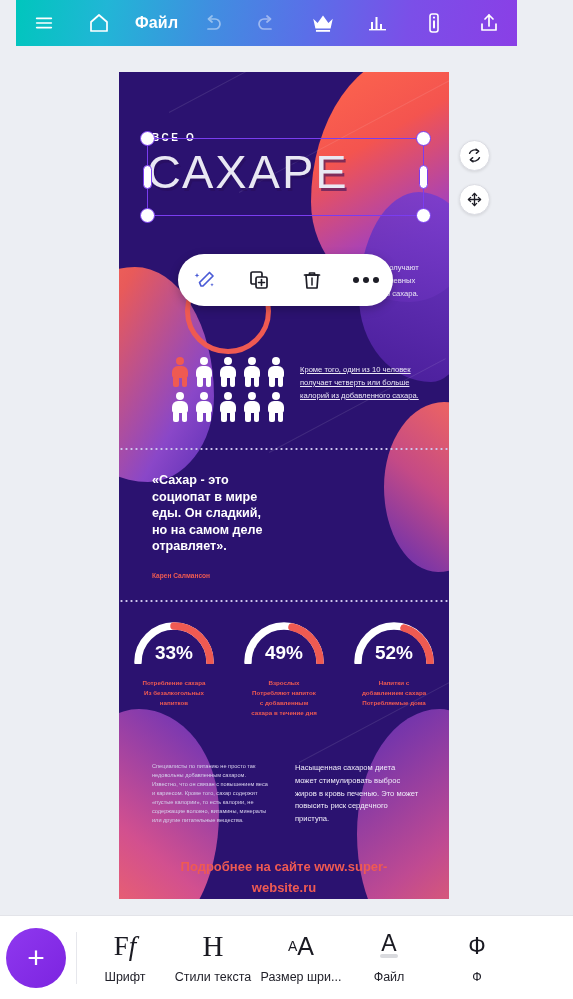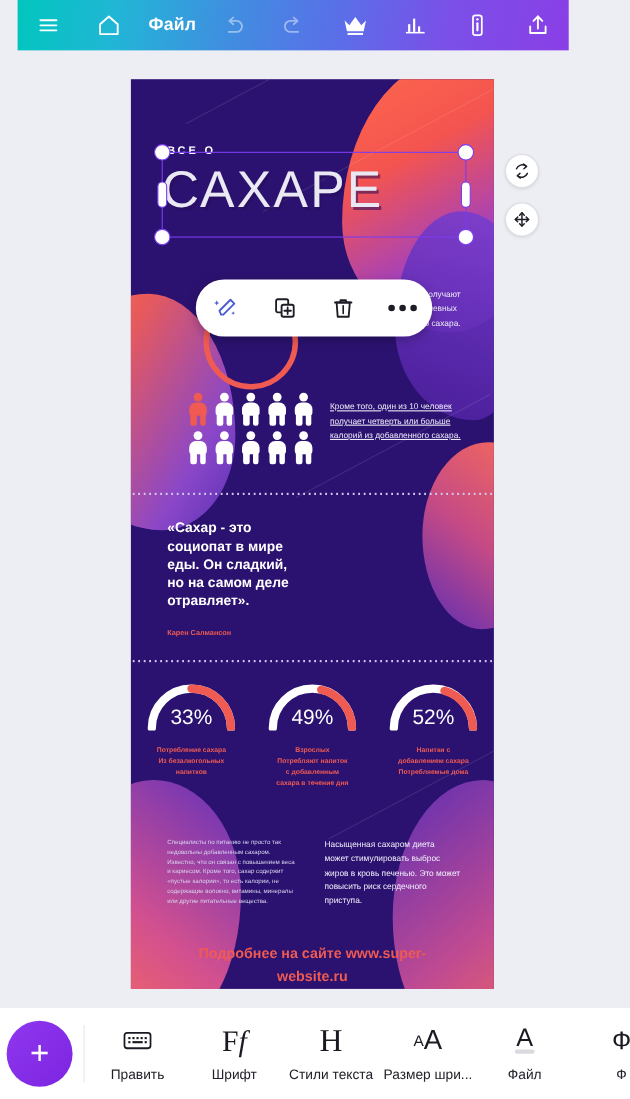--- a/index.html
+++ b/index.html
@@ -157,21 +157,21 @@
     color: #ef5a52; font-size: 6.6px; font-weight: bold;
   }
   .quote-side { left: 176px; top: 407px; width: 128px; }
 
   
   .gauges { position: absolute; left: 0; top: 545px; width: 330px; display: flex; }
   .gauge { flex: 1; display: flex; flex-direction: column; align-items: center; }
   .gwrap { position: relative; width: 86px; height: 47px; }
   .gval {
     position: absolute; left: 0; bottom: 0; width: 86px; text-align: center;
-    color: #ffffff; font-size: 19px; font-weight: normal;
+    color: #ffffff; font-size: 19px; font-weight: bold;
   }
   .glabel {
     margin-top: 14px; text-align: center; color: #ef5a52;
     font-size: 6.2px; font-weight: bold; line-height: 1.6; width: 106px;
     white-space: pre-line;
   }
 
   
   .foot-l { left: 33px; top: 690px; width: 118px; font-size: 5.6px; line-height: 1.62; color: #d6d0ec; }
   .foot-r { left: 176px; top: 690px; width: 124px; font-size: 7.6px; line-height: 1.68; color: #f0edfa; }
@@ -482,38 +482,20 @@
         </svg>
       </div>
     </div>
   </div>
 
   <div class="bottombar">
     <div class="plus">+</div>
     <div class="bb-divider"></div>
     <div class="bb-items">
 
-      <div class="bb-item">
-        <span class="bb-glyph">
-          <svg width="26" height="20" viewBox="0 0 28 20">
-            <rect x="1.2" y="2.5" width="25.6" height="15" rx="2.6" fill="none" stroke="#1a1a22" stroke-width="1.8"></rect>
-            <g fill="#1a1a22">
-              <rect x="5" y="6.5" width="2.1" height="2.1"></rect>
-                <rect x="9" y="6.5" width="2.1" height="2.1"></rect>
-              <rect x="13" y="6.5" width="2.1" height="2.1"></rect>
-                <rect x="17" y="6.5" width="2.1" height="2.1"></rect>
-              <rect x="21" y="6.5" width="2.1" height="2.1"></rect>
-              <rect x="5" y="10.5" width="2.1" height="2.1"></rect>
-                <rect x="21" y="10.5" width="2.1" height="2.1"></rect>
-              <rect x="9" y="10.5" width="10.1" height="2.1"></rect>
-            </g>
-          </svg>
-        </span>
-        <span class="bb-label">Править</span>
-      </div>
 
       <div class="bb-item">
         <span class="bb-glyph" style="font-family:'Liberation Serif',serif;font-size:27px;">F<i style="font-style:italic;">f</i></span>
         <span class="bb-label">Шрифт</span>
       </div>
 
       <div class="bb-item">
         <span class="bb-glyph" style="font-family:'Liberation Serif',serif;font-size:29px;font-weight:300;">H</span>
         <span class="bb-label">Стили текста</span>
       </div>

